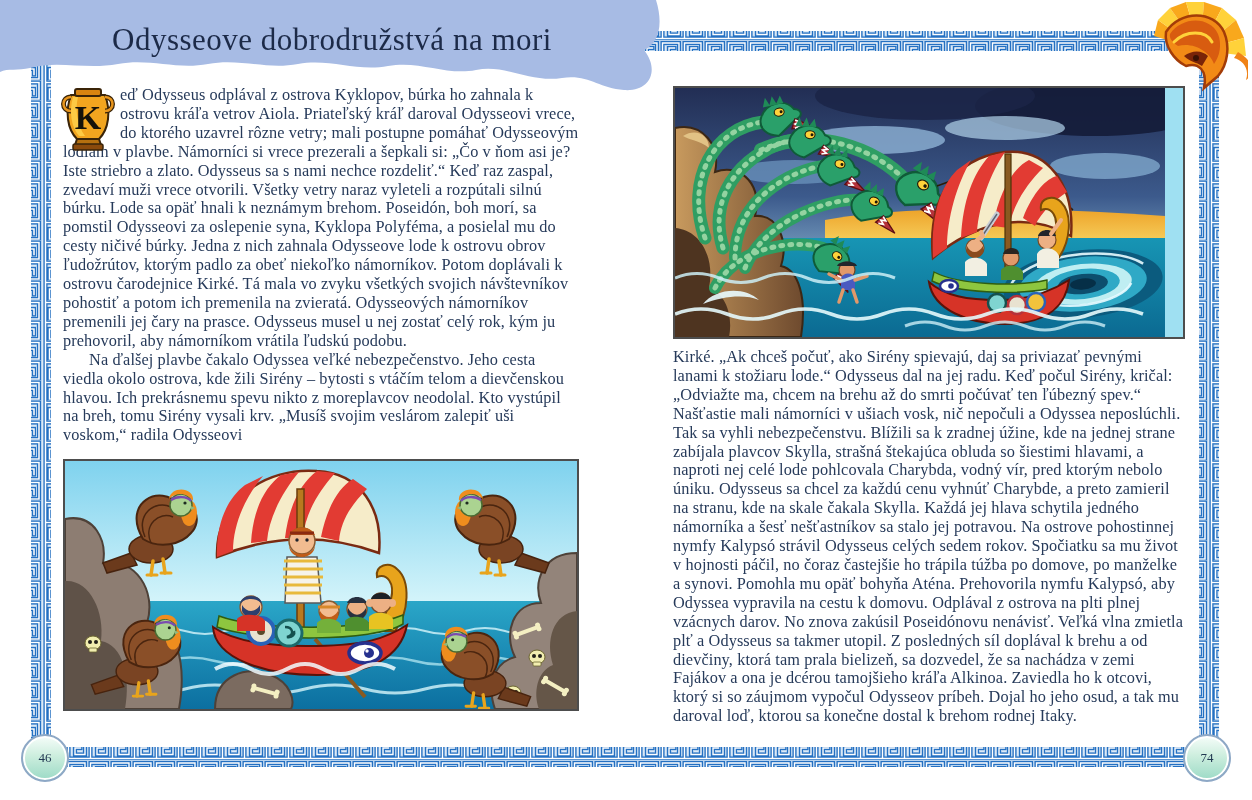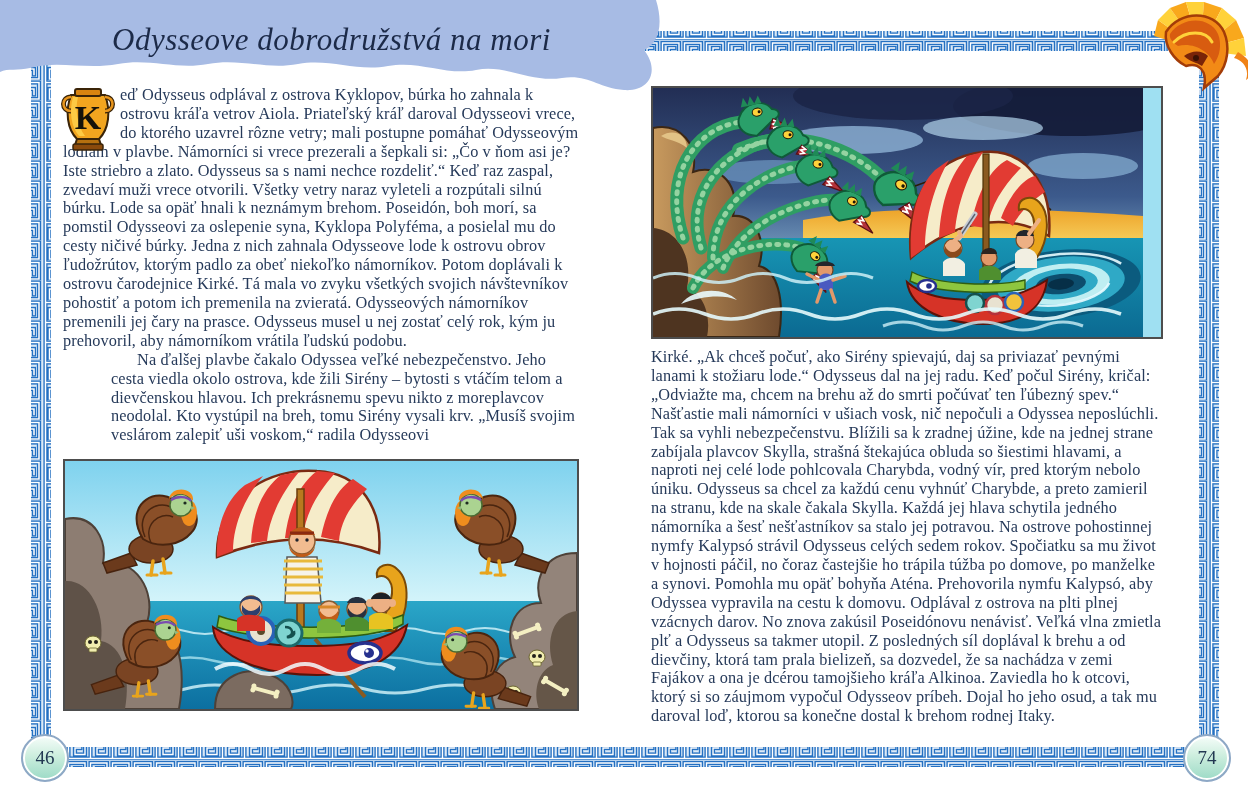--- a/index.html
+++ b/index.html
@@ -2,43 +2,43 @@
 <html><head>
 <meta charset="utf-8">
 <style>
   html,body{margin:0;padding:0;background:#ffffff;}
   .spread{position:relative;width:1252px;height:800px;background:#ffffff;overflow:hidden;
           font-family:"Liberation Serif","DejaVu Serif",serif;}
   
   .border-svg{position:absolute;left:0;top:0;z-index:1;}
   
   .banner-svg{position:absolute;left:0;top:0;z-index:2;}
-  .title{position:absolute;left:112px;top:22px;z-index:3;font-style:italic;font-size:31px;
+  .title{position:absolute;left:112px;top:22px;z-index:3;font-size:31px;
          letter-spacing:.5px;color:#1c2a48;white-space:nowrap;}
   
   .helmet{position:absolute;right:4px;top:0px;z-index:4;}
   
   .col{position:absolute;z-index:2;color:#263a5a;font-size:16.3px;line-height:18.9px;
        letter-spacing:.1px;text-align:left;}
   .col p{margin:0;}
-  .col p.indent{text-indent:1.6em;margin-left:48px;}
+  .col p.indent{text-indent:1.6em;}
   .col-left{left:63px;top:86px;width:516px;}
-  .col-right{left:651px;top:86px;width:512px;}
+  .col-right{left:673px;top:86px;width:512px;}
   .amphora{float:left;width:50px;height:52px;margin:1px 7px 0 0;position:relative;}
   .amphora svg{position:absolute;left:0;top:-2px;overflow:visible;}
   
   .illus{border:2px solid #4d4d4d;background:#9fe0f2;line-height:0;}
   .illus-left{position:absolute;left:63px;top:459px;z-index:2;}
   .illus-right{margin-bottom:9px;}
   
   .pagenum{position:absolute;z-index:5;width:44px;height:44px;border-radius:50%;
            border:2px solid #8ea8c6;box-shadow:inset 0 0 0 2px #ffffff;
            background:linear-gradient(180deg,#f6fdfa 0%,#cdeede 45%,#9bdac6 100%);
            display:flex;align-items:center;justify-content:center;
-           font-size:19px;color:#223852;}
+           font-size:13px;color:#223852;}
   .pagenum-left{left:21px;top:734px;}
   .pagenum-right{left:1183px;top:734px;}
 </style>
 </head>
 <body>
 
 <div class="spread">
 
   <svg class="border-svg" width="1252" height="800" aria-hidden="true">
     <defs>

